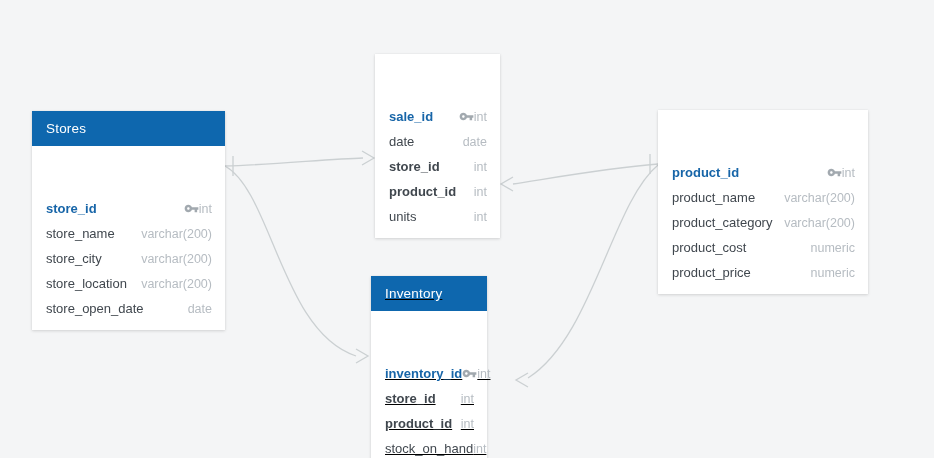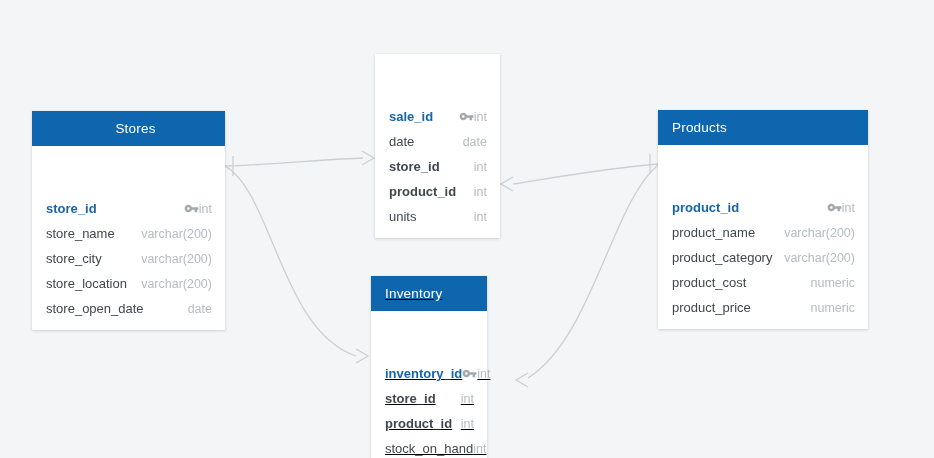--- a/index.html
+++ b/index.html
@@ -45,21 +45,21 @@
     margin-left: auto;
     display: flex;
     align-items: center;
     gap: 0;
   }
   .field-type { color: #b6bcc2; font-size: 12.5px; white-space: nowrap; }
   .key-icon { width: 15px; height: 15px; display: inline-block; }
   .key-icon svg { display: block; width: 15px; height: 15px; fill: #a2a9af; }
 
   
-  .t-stores    { left: 32px;  top: 111px; width: 193px; text-align: center; }
+  .t-stores    { left: 32px;  top: 111px; width: 193px; }
   .t-sales     { left: 375px; top: 54px;  width: 125px; }
   .t-products  { left: 658px; top: 110px; width: 210px; }
   .t-inventory { left: 371px; top: 276px; width: 116px; text-decoration: underline; }
 </style>
 </head>
 <body>
 
 <div id="canvas">
 
   <svg class="rels" width="934" height="458">
@@ -156,21 +156,20 @@
       <div class="field-row">
         <span class="field-name">units</span>
         <span class="field-right">
             <span class="field-type">int</span>
           </span>
       </div>
     </div>
   </div>
 
   <div class="entity t-products">
-    <div class="entity-header">Products</div>
     <div class="entity-body">
       <div class="field-row pk key">
         <span class="field-name">product_id</span>
         <span class="field-right">
           <span class="key-icon">
               <svg viewBox="0 0 24 24">
                 <path d="M12.65 10C11.83 7.67 9.61 6 7 6c-3.31 0-6 2.69-6 6s2.69 6 6 6c2.61 0 4.83-1.67 5.65-4H17v4h4v-4h2v-4H12.65zM7 14c-1.1 0-2-.9-2-2s.9-2 2-2 2 .9 2 2-.9 2-2 2z"></path>
               </svg>
             </span>
           <span class="field-type">int</span>

